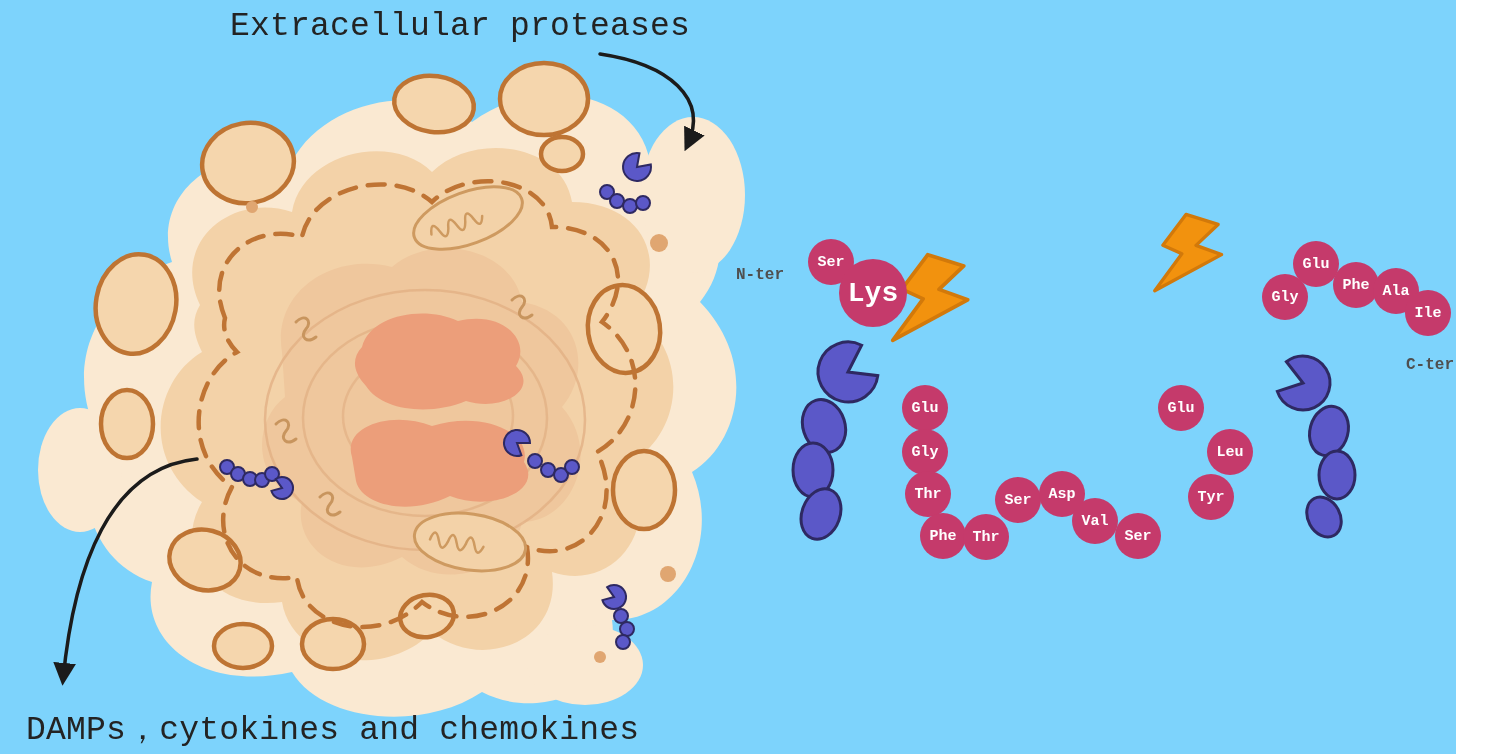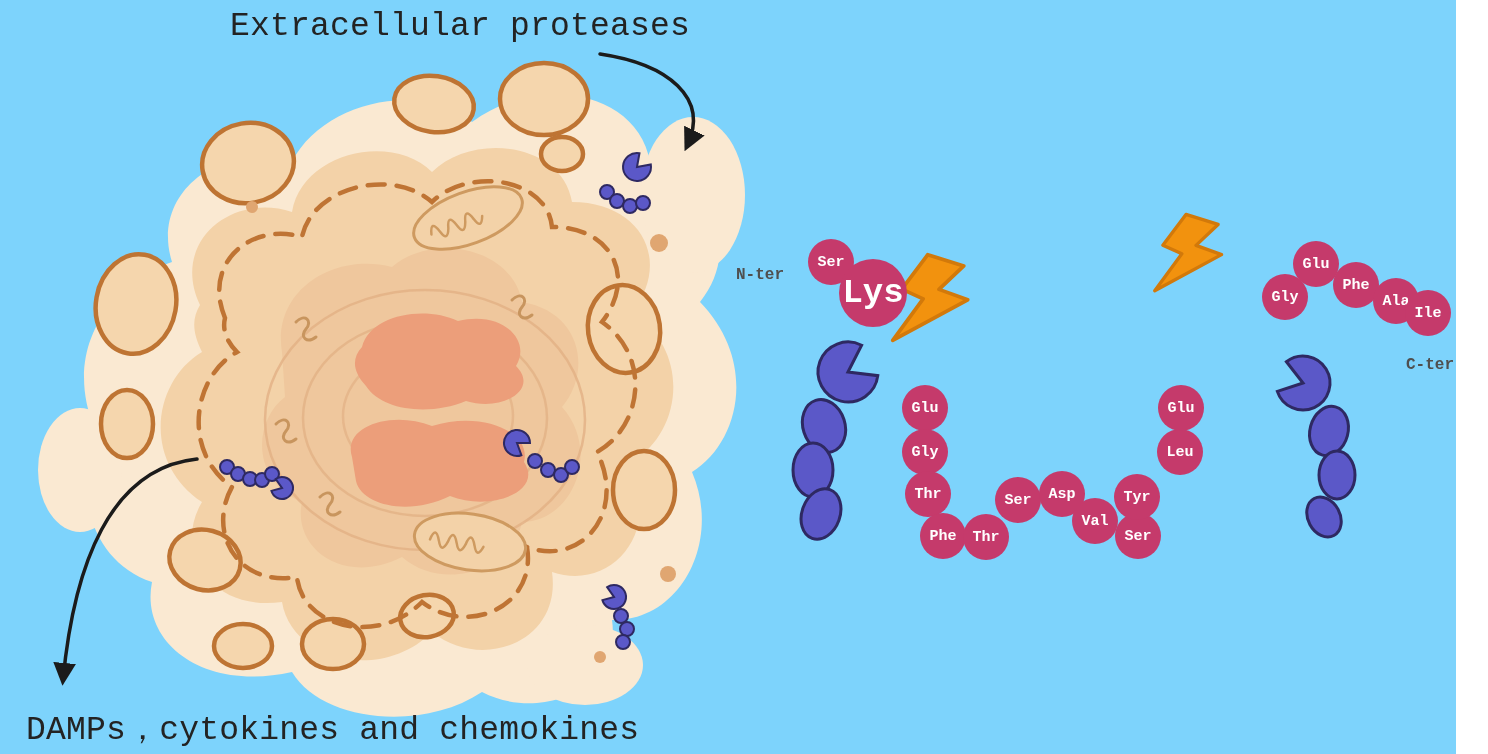--- a/index.html
+++ b/index.html
@@ -12,21 +12,21 @@
   .title-label{left:230px;top:8px;}
   .bottom-label{left:26px;top:706px;}
   .ter{position:absolute;color:#4f4f4f;font-size:16px;font-weight:700;white-space:nowrap;}
   .nter{left:736px;top:266px;}
   .cter{left:1406px;top:356px;text-align:right;}
   .residue{
     position:absolute;width:46px;height:46px;border-radius:50%;
     background:#C53A6B;color:#ffffff;display:flex;align-items:center;justify-content:center;
     font-size:15px;font-weight:700;text-align:right;
   }
-  .residue.large{width:68px;height:68px;font-size:34px;}
+  .residue.large{width:68px;height:68px;font-size:28px;}
 </style>
 </head>
 <body>
 
 <div class="stage">
 
 <svg width="1488" height="754" viewBox="0 0 1488 754">
   <defs>
     <marker id="ah" viewBox="0 0 10 10" refX="7.5" refY="5" markerWidth="6.5" markerHeight="6.5" orient="auto">
       <path d="M0 0 L10 5 L0 10 Z" fill="#1b1b1b"></path>
@@ -172,23 +172,23 @@
 
 <div class="residue" style="left:902px;top:385px">Glu</div>
 <div class="residue" style="left:902px;top:429px">Gly</div>
 <div class="residue" style="left:905px;top:471px">Thr</div>
 <div class="residue" style="left:920px;top:513px">Phe</div>
 <div class="residue" style="left:963px;top:514px">Thr</div>
 <div class="residue" style="left:995px;top:477px">Ser</div>
 <div class="residue" style="left:1039px;top:471px">Asp</div>
 <div class="residue" style="left:1072px;top:498px">Val</div>
 <div class="residue" style="left:1115px;top:513px">Ser</div>
-<div class="residue" style="left:1114px;top:474px">Tyr</div>
-<div class="residue" style="left:1157px;top:429px">Leu</div>
+<div class="residue" style="left:1188px;top:474px">Tyr</div>
+<div class="residue" style="left:1207px;top:429px">Leu</div>
 <div class="residue" style="left:1158px;top:385px">Glu</div>
 
 <div class="residue" style="left:1262px;top:274px">Gly</div>
 <div class="residue" style="left:1293px;top:241px">Glu</div>
 <div class="residue" style="left:1333px;top:262px">Phe</div>
-<div class="residue" style="left:1373px;top:278px">Ala</div>
+<div class="residue" style="left:1373px;top:268px">Ala</div>
 <div class="residue" style="left:1405px;top:290px">Ile</div>
 
 </div>
 
 </body></html>

